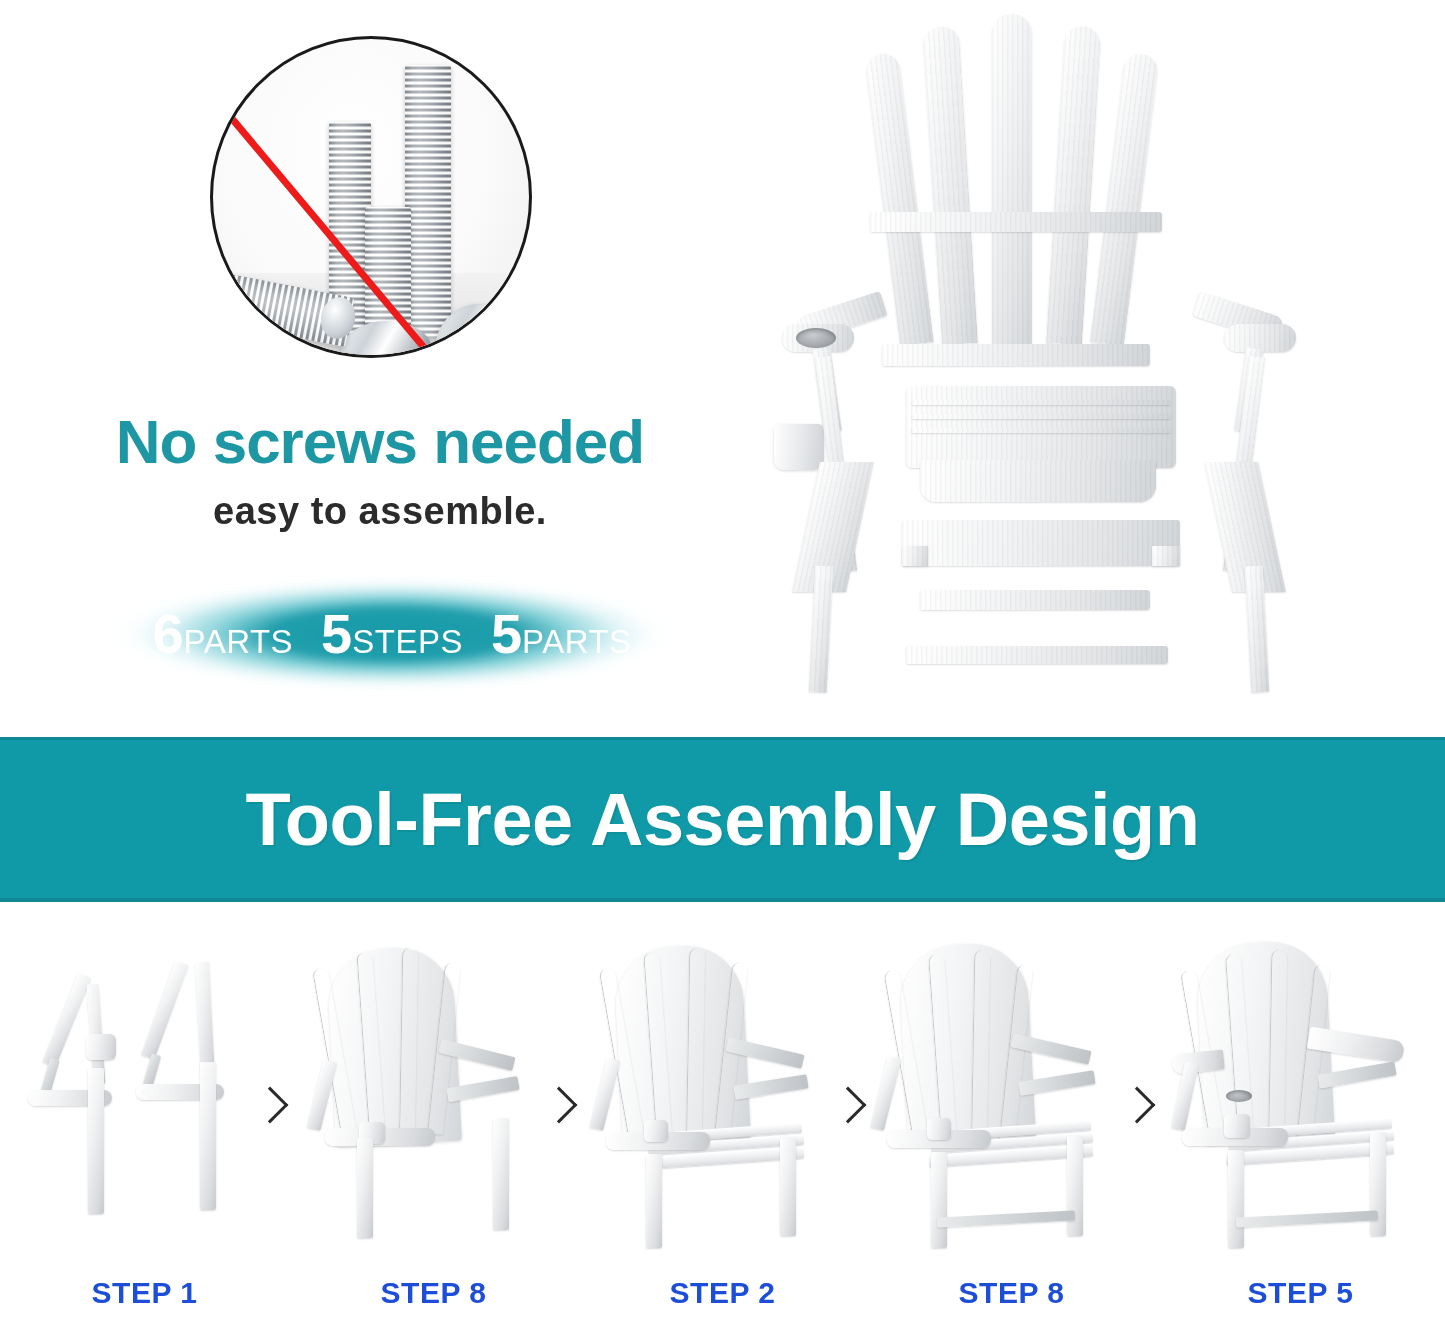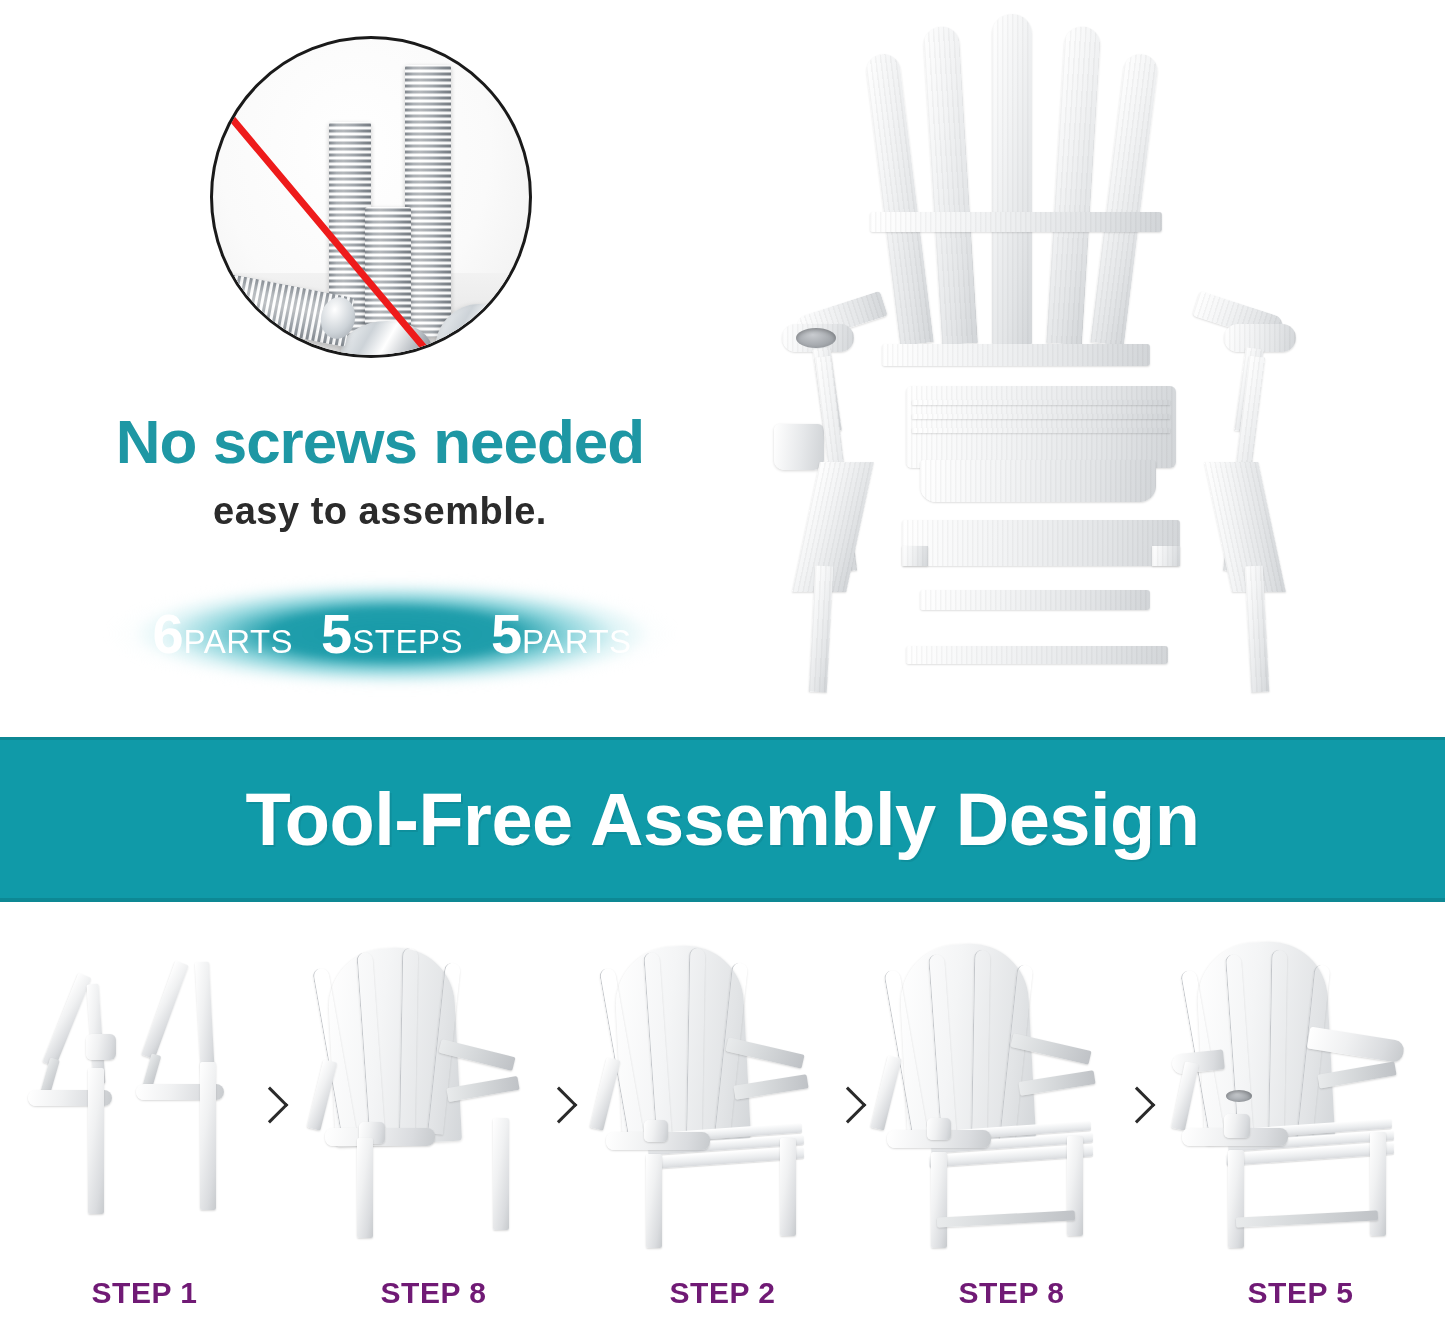--- a/index.html
+++ b/index.html
@@ -232,21 +232,21 @@
     left: 0; top: 40px;
     width: 100%; height: 300px;
   }
   .step-label {
     position: absolute;
     left: 0; bottom: 18px;
     width: 100%;
     text-align: center;
     font-size: 30px;
     font-weight: 700;
-    color: #701a75;
+    color: #1d4ed8;
     letter-spacing: .5px;
   }
   .chevron {
     position: absolute;
     top: 190px;
     width: 26px; height: 26px;
     border-top: 3px solid #2a2a2a;
     border-right: 3px solid #2a2a2a;
     transform: rotate(45deg);
   }

